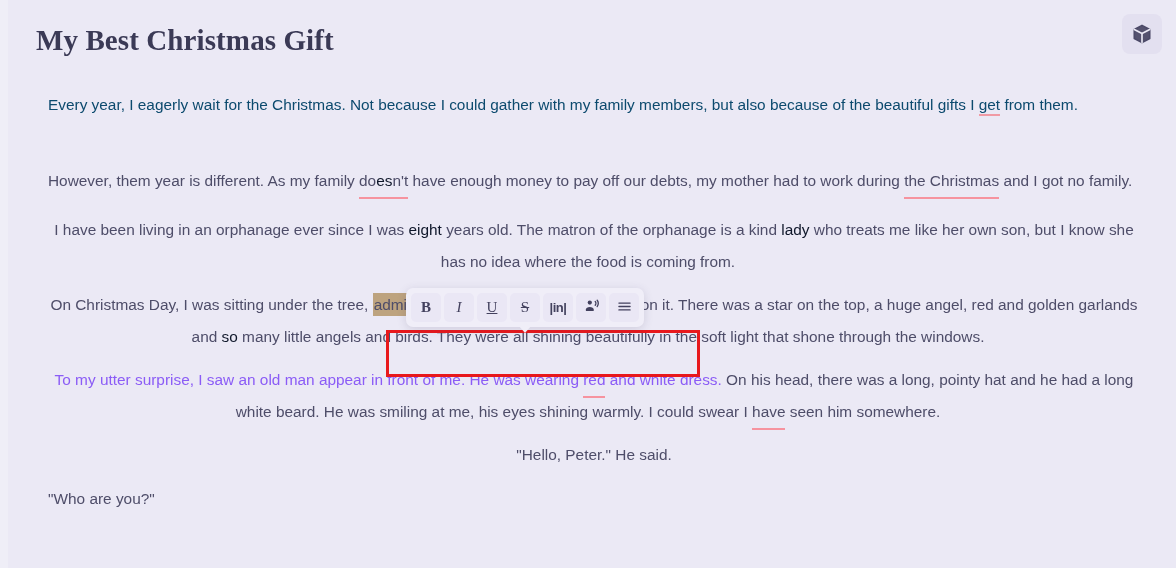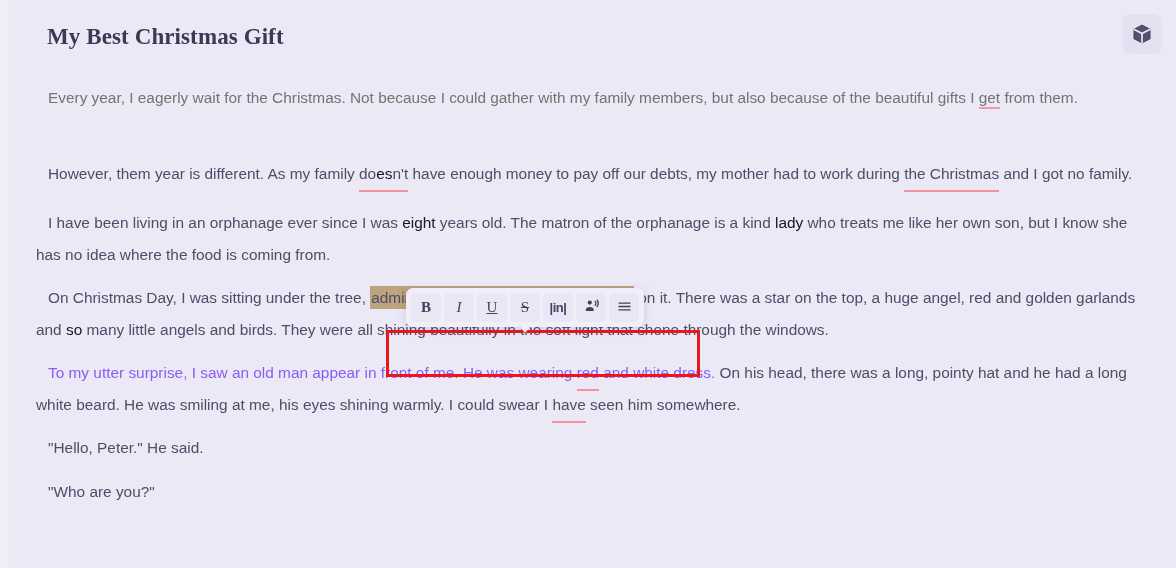--- a/index.html
+++ b/index.html
@@ -29,38 +29,38 @@
   }
   .doc {
     position: absolute;
     left: 0; top: 0;
     width: 1176px;
     padding: 16px 36px 0 36px;
     box-sizing: border-box;
   }
   h1.doc-title {
     font-family: "Liberation Serif", serif;
-    font-size: 23px;
+    font-size: 29px;
     font-weight: bold;
     color: #3b3a56;
-    margin: 8px 0 26px 11px;
+    margin: 8px 0 26px 0;
     letter-spacing: .1px;
   }
   p.para {
     font-size: 15.4px;
     line-height: 31.5px;
     color: #4e4d69;
     margin: 0 0 2px 0;
     text-indent: 12px;
     max-width: 1104px;
   }
   p.gap-big { margin-bottom: 44px; }
   p.gap-mid { margin-bottom: 18px; }
-  p.gap-sm  { margin-bottom: 12px; }
-  p.gold { color: #737373; margin-top: 32px; }
+  p.gap-sm  { margin-bottom: 12px; text-align: center; }
+  p.gold { color: #0c4a6e; margin-top: 32px; }
   span.purple { color: #8b5cf6; }
   span.green { color: #0f172a; }
   span.err {
     border-bottom: 2.5px solid #f6939f;
     padding-bottom: 8px;
   }
   span.err-gold {
     border-bottom: 2.5px solid #f09aa4;
     padding-bottom: 1px;
   }

